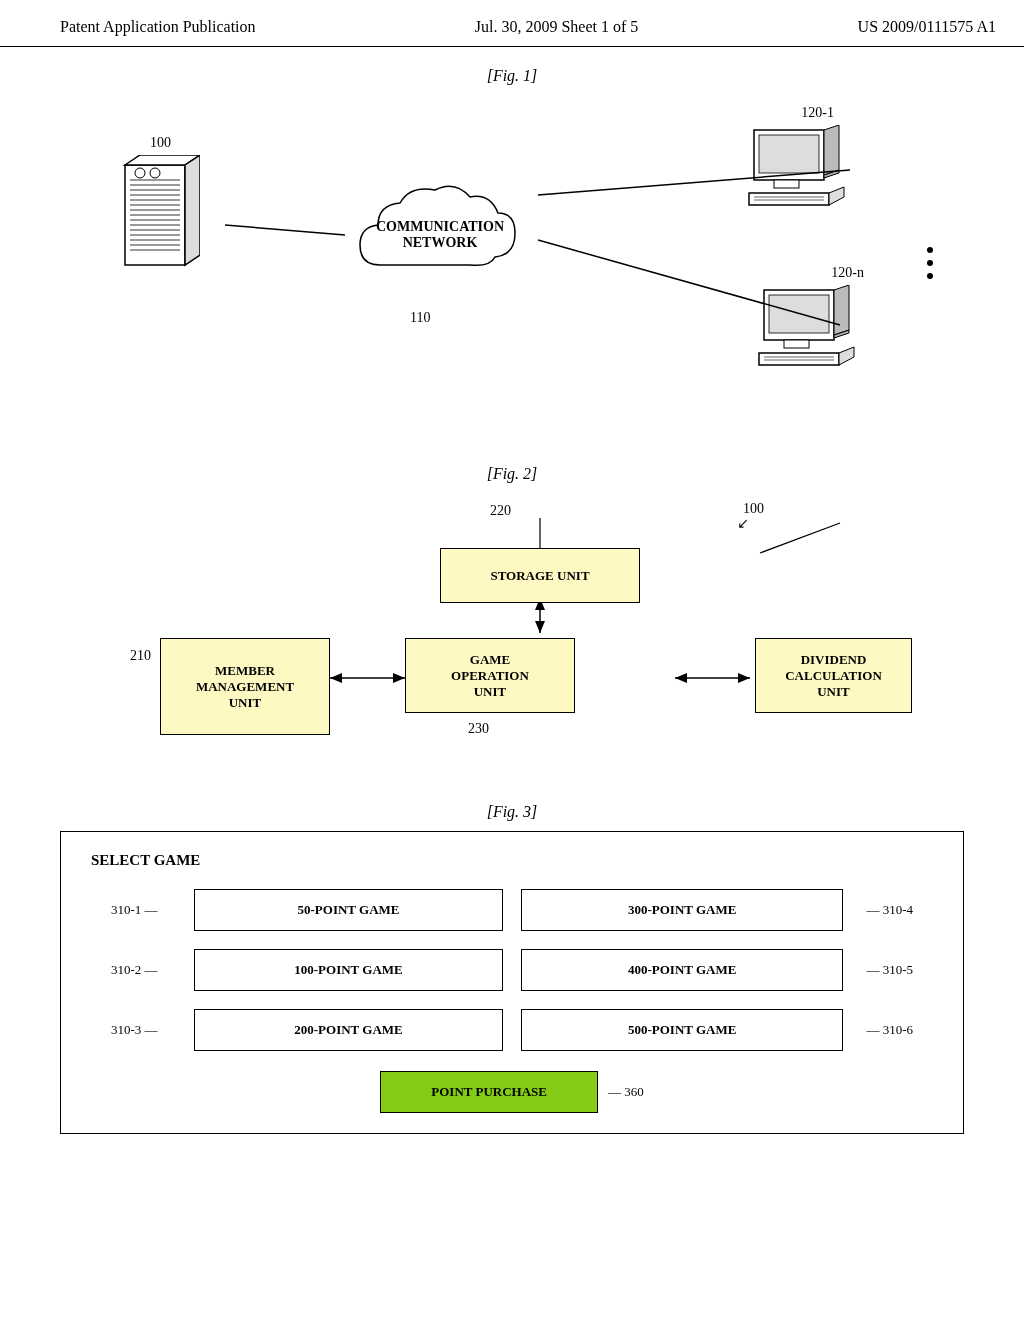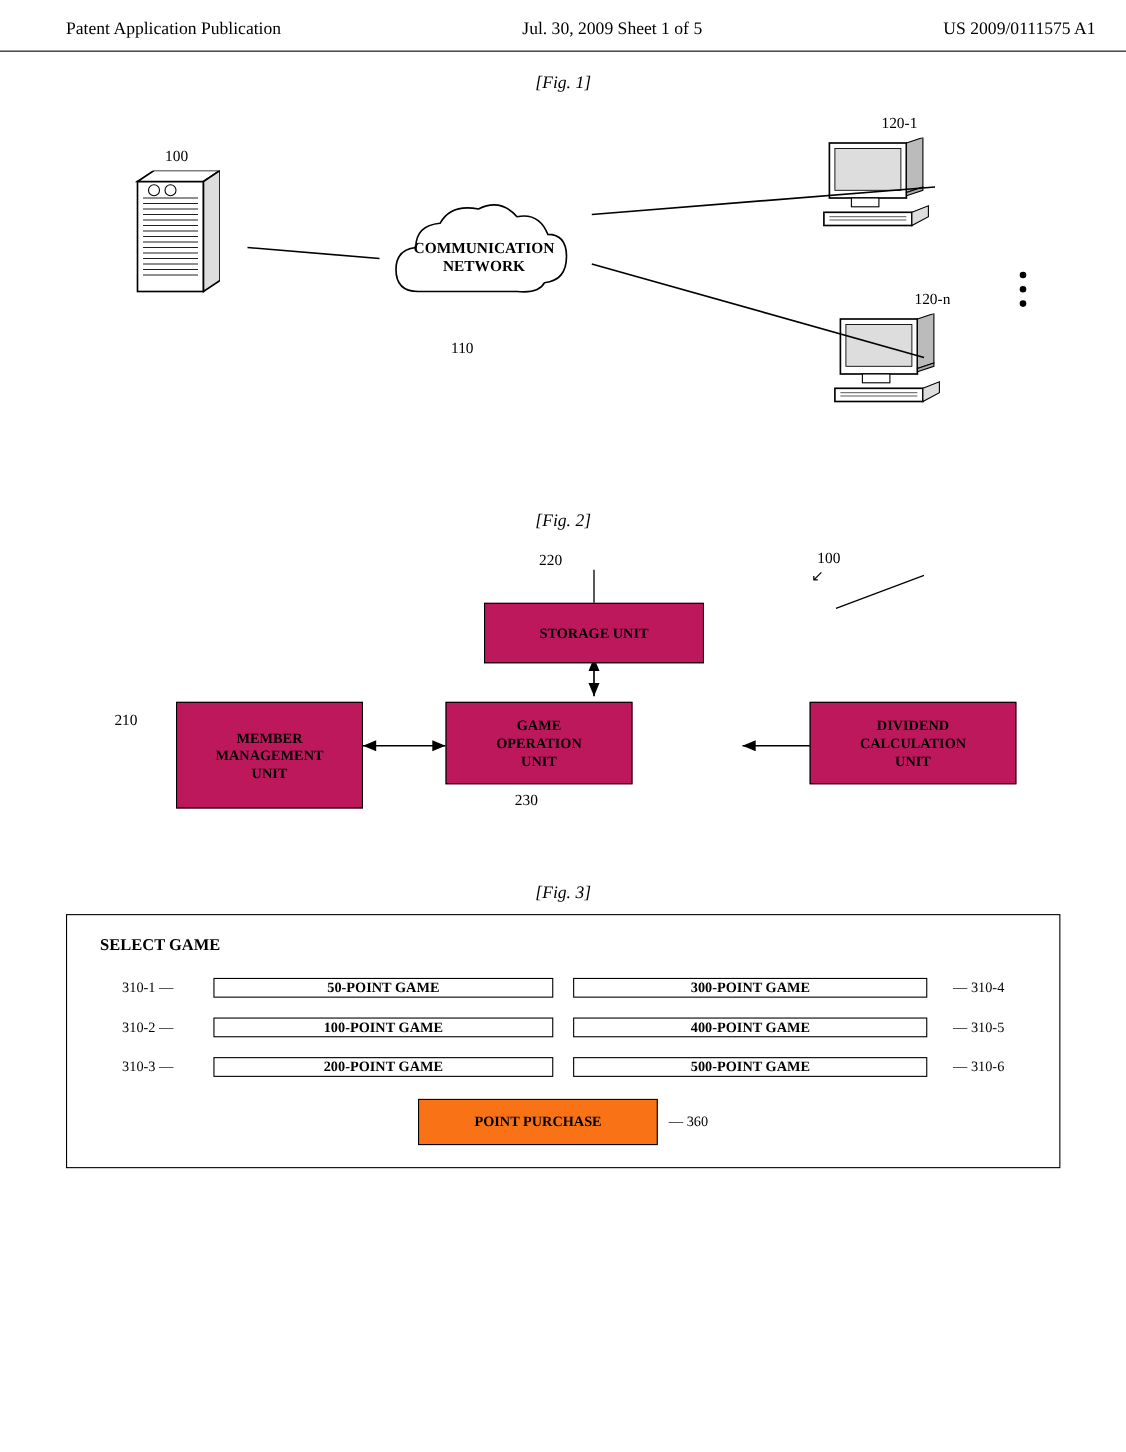--- a/index.html
+++ b/index.html
@@ -135,21 +135,21 @@
     
     .box {
       position: absolute;
       border: 1.5px solid #000;
       display: flex;
       align-items: center;
       justify-content: center;
       text-align: center;
       font-size: 13px;
       font-weight: bold;
-      background: #be185d;
+      background: #fef9c3;
     }
 
     .fig2-svg {
       position: absolute;
       top: 0;
       left: 0;
       width: 100%;
       height: 100%;
       pointer-events: none;
     }
@@ -184,21 +184,21 @@
       gap: 15px;
     }
     .game-label {
       font-size: 13px;
       white-space: nowrap;
       margin-right: 8px;
       min-width: 60px;
     }
     .game-button {
       border: 1.5px solid #000;
-      padding: 0 20px;
+      padding: 12px 20px;
       font-size: 13px;
       font-weight: bold;
       text-align: center;
       flex: 1;
       background: #fff;
     }
     .game-ref {
       font-size: 13px;
       white-space: nowrap;
       margin-left: 8px;
@@ -207,21 +207,21 @@
       display: flex;
       justify-content: center;
       align-items: center;
       margin-top: 5px;
     }
     .point-purchase-btn {
       border: 1.5px solid #000;
       padding: 12px 50px;
       font-size: 13px;
       font-weight: bold;
-      background: #f97316;
+      background: #84cc16;
     }
     .pp-ref {
       font-size: 13px;
       margin-left: 10px;
     }
   </style>
 </head>
 <body>
 
 <div class="header">
@@ -359,39 +359,39 @@
     <div style="position:absolute; left:430px; top:10px; font-size:14px;">220</div>
 
     <svg style="position:absolute; top:0; left:0; width:100%; height:100%; pointer-events:none;">
       <line x1="480" y1="25" x2="480" y2="55" stroke="black" stroke-width="1.2"></line>
     </svg>
 
     <div class="box" style="left:380px; top:55px; width:200px; height:55px;">
       <span>STORAGE UNIT</span>
     </div>
 
-    <div style="position:absolute; left:44px; top:155px; font-size:14px;">210</div>
+    <div style="position:absolute; left:70px; top:155px; font-size:14px;">210</div>
 
     <div class="box" style="left:100px; top:145px; width:170px; height:97px;">
       <span style="white-space:pre-line;">MEMBER
 MANAGEMENT
 UNIT</span>
     </div>
 
     <div class="box" style="left:345px; top:145px; width:170px; height:75px;">
       <span style="white-space:pre-line;">GAME
 OPERATION
 UNIT</span>
     </div>
 
     <div style="position:absolute; left:408px; top:228px; font-size:14px;">230</div>
 
     <div style="position:absolute; right:138px; top:155px; font-size:14px;">240</div>
 
-    <div class="box" style="right:40px; top:145px; width:188px; height:75px;text-align:center;">
+    <div class="box" style="right:52px; top:145px; width:157px; height:75px;text-align:center;">
       <span style="white-space:pre-line;">DIVIDEND
 CALCULATION
 UNIT</span>
     </div>
   </div>
 
   <div class="fig-label">[Fig. 3]</div>
 
   <div class="fig3-container">
     <div class="fig3-subheader">SELECT GAME</div>

